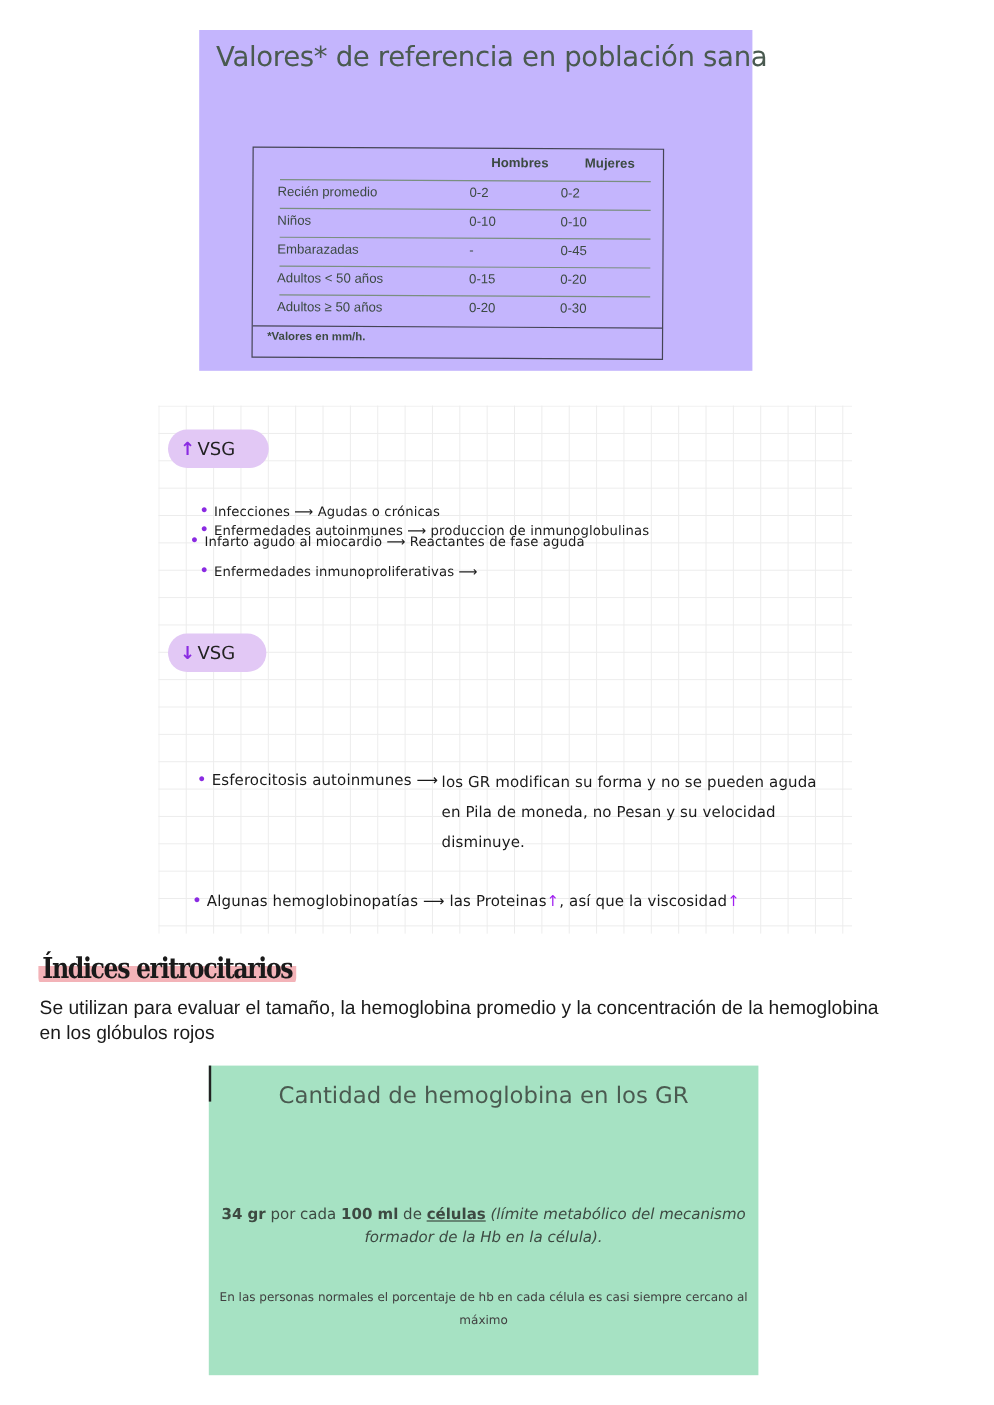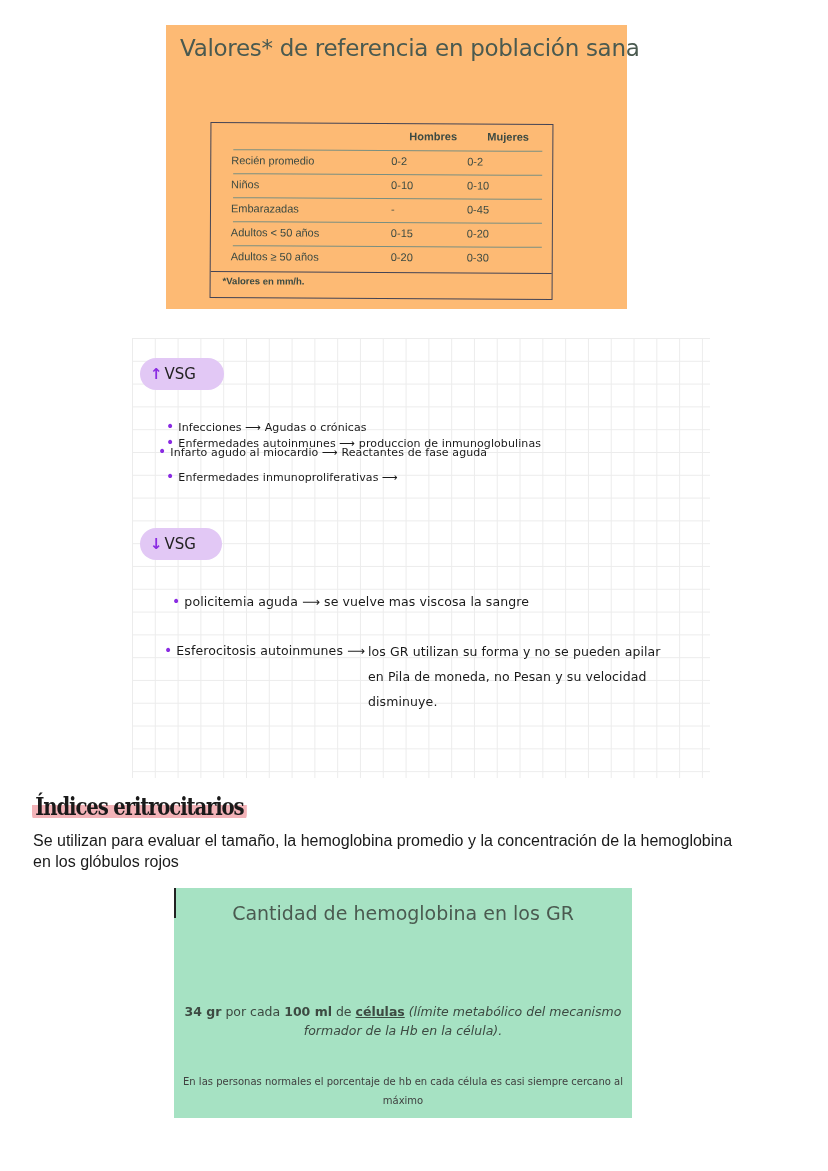--- a/index.html
+++ b/index.html
@@ -1,19 +1,19 @@
 <!DOCTYPE html>
 <html><head>
 <meta charset="utf-8">
 <style>
   html, body { margin:0; padding:0; background:#ffffff; }
   body { width:828px; height:1171px; position:relative; overflow:hidden; font-family:"Liberation Sans", sans-serif; }
 
   
-  .slide1 { position:absolute; left:166px; top:25px; width:461px; height:284px; background:#fdba74; }
+  .slide1 { position:absolute; left:166px; top:25px; width:461px; height:284px; background:#c4b5fd; }
   .slide1 .title { position:absolute; left:14px; top:10px; font-family:"DejaVu Sans", sans-serif; font-size:23px; color:#4a5a50; letter-spacing:-0.3px; white-space:nowrap; }
   .ref-table { position:absolute; left:44px; top:98px; width:343px; height:176px; border:1px solid #445; box-sizing:border-box; transform:rotate(0.3deg); }
   .ref-table .hdr { position:absolute; top:6px; font-size:11px; font-weight:bold; color:#3c4a42; }
   .ref-table .hdr.h1 { left:198px; }
   .ref-table .hdr.h2 { left:276px; }
   .ref-table .hline { position:absolute; left:22px; right:10px; height:1px; background:#7a8f80; }
   .ref-table .row { position:absolute; left:0; right:0; height:24px; font-size:11px; color:#3c4a42; }
   .ref-table .row span { position:absolute; top:5px; }
   .ref-table .row .c0 { left:20px; }
   .ref-table .row .c1 { left:180px; }
@@ -33,21 +33,21 @@
   .note { position:absolute; font-family:"DejaVu Sans", sans-serif; font-size:11px; color:#1a1a1a; white-space:nowrap; letter-spacing:0.1px; }
   .note .dot { color:#8a2be2; font-size:14px; margin-right:4px; }
   .note .purple { color:#a020f0; }
   .note.big { font-size:12.5px; }
 
   
   .idx-title { position:absolute; left:32px; top:792px; font-family:"DejaVu Serif", serif; font-size:24px; font-weight:bold; color:#1a1a1a; letter-spacing:-1.4px; transform:scaleX(0.82); transform-origin:left; padding:0 4px; background:linear-gradient(to bottom, transparent 45%, #f3b3b8 45%, #f3b3b8 90%, transparent 90%); border-radius:6px; }
   .idx-desc { position:absolute; left:33px; top:830px; width:700px; font-size:16px; line-height:21px; color:#1a1a1a; }
 
   
-  .slide2 { position:absolute; left:174px; top:888px; width:458px; height:230px; background:#a6e2c3; }
+  .slide2 { position:absolute; left:174px; top:888px; width:458px; height:258px; background:#a6e2c3; }
   .slide2 .edge { position:absolute; left:0; top:0; width:2px; height:30px; background:#222; }
   .slide2 .title { position:absolute; left:0; right:0; top:14px; text-align:center; font-family:"DejaVu Sans", sans-serif; font-size:19px; color:#4a5a50; }
   .slide2 .p1 { position:absolute; left:6px; right:6px; top:114px; text-align:center; font-family:"DejaVu Sans", sans-serif; font-size:12.5px; line-height:19px; color:#3d4a42; }
   .slide2 .p2 { position:absolute; left:4px; right:4px; top:184px; text-align:center; font-family:"DejaVu Sans", sans-serif; font-size:10px; line-height:19px; color:#404040; }
   .b { font-weight:bold; }
   .u { font-weight:bold; text-decoration:underline; }
   .i { font-style:italic; }
 </style>
 </head>
 <body>
@@ -100,25 +100,25 @@
   </div>
   <div class="note" style="left:34px; top:56px;margin-top:40px;"><span class="dot">•</span><span>Enfermedades autoinmunes ⟶ produccion de inmunoglobulinas</span></div>
   <div class="note" style="left:34px; top:80px;"><span class="dot">•</span><span>Infecciones ⟶ Agudas o crónicas</span></div>
   <div class="note" style="left:26px; top:105px;"><span class="dot">•</span><span>Infarto agudo al miocardio ⟶ Reactantes de fase aguda</span></div>
   <div class="note" style="left:34px; top:130px;"><span class="dot">•</span><span>Enfermedades inmunoproliferativas ⟶</span></div>
 
   <div class="pill" style="left:8px; top:190px; width:82px;">
     <span class="arrow">↓</span>
     <span>VSG</span>
   </div>
-  <div class="note big" style="left:40px; top:255px;"><span class="dot">•</span><span>policitemia aguda ⟶ se vuelve mas viscosa la sangre</span></div>
   <div class="note big" style="left:32px; top:304px;"><span class="dot">•</span><span>Esferocitosis autoinmunes ⟶</span></div>
-  <div class="note big" style="left:236px; top:306px;">los GR utilizan su forma y no se pueden apilar</div>
+  <div class="note big" style="left:236px; top:306px;">los GR modifican su forma y no se pueden aguda</div>
   <div class="note big" style="left:236px; top:331px;">en Pila de moneda, no Pesan y su velocidad</div>
   <div class="note big" style="left:236px; top:356px;">disminuye.</div>
+  <div class="note big" style="left:28px; top:405px;"><span class="dot">•</span><span>Algunas hemoglobinopatías ⟶ las Proteinas</span><span class="purple">↑</span><span>, así que la viscosidad</span><span class="purple">↑</span></div>
 </div>
 
 <div class="idx-title">Índices eritrocitarios</div>
 <div class="idx-desc">Se utilizan para evaluar el tamaño, la hemoglobina promedio y la concentración de la hemoglobina en los glóbulos rojos</div>
 
 <div class="slide2">
   <div class="edge"></div>
   <div class="title">Cantidad de hemoglobina en los GR</div>
   <div class="p1"><span class="b">34 gr</span><span> por cada </span><span class="b">100 ml</span><span> de </span><span class="u">células</span><span class="i"> (límite metabólico del mecanismo formador de la Hb en la célula).</span></div>
   <div class="p2">En las personas normales el porcentaje de hb en cada célula es casi siempre cercano al máximo</div>

